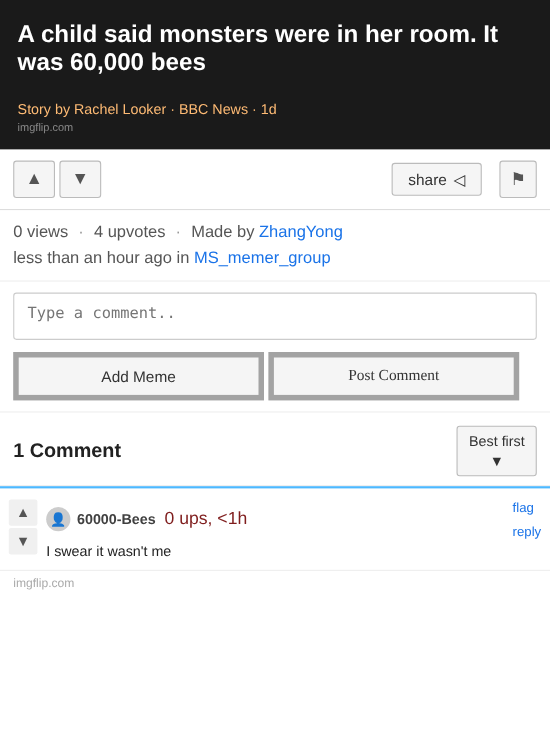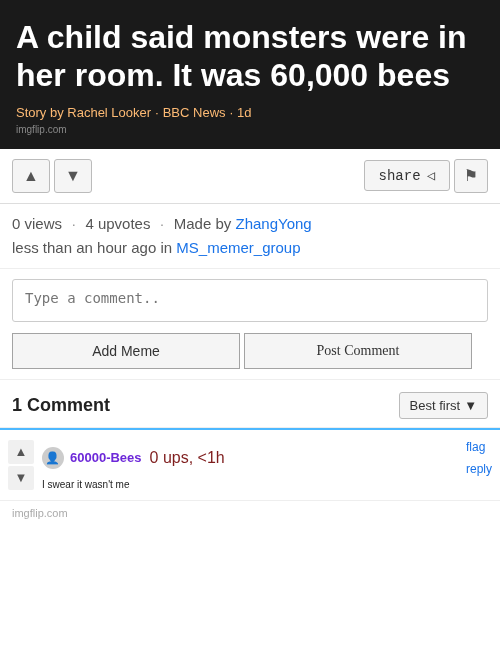--- a/index.html
+++ b/index.html
@@ -12,24 +12,24 @@
       color: #333;
     }
 
     
     .hero {
       background: #1a1a1a;
       color: #fff;
       padding: 18px 16px 14px 16px;
     }
     .hero-title {
-      font-size: 32px;
+      font-size: 22px;
       font-weight: bold;
       line-height: 1.2;
-      margin-bottom: 10px;
+      margin-bottom: 21px;
     }
     .hero-byline {
       font-size: 13px;
       color: #fdba74;
     }
     .hero-source {
       font-size: 10px;
       color: #888;
       margin-top: 4px;
     }
@@ -64,22 +64,21 @@
       display: flex;
       align-items: flex-end;
       gap: 6px;
       padding: 6px 14px;
       border: 1px solid #bbb;
       background: #f5f5f5;
       border-radius: 3px;
       cursor: pointer;
       font-size: 14px;
       color: #333;
-      margin-right: 4px;
-      font-family: Liberation Mono, monospace;
+      margin-right: 16px;
     }
     .flag-btn {
       width: 34px;
       height: 34px;
       border: 1px solid #bbb;
       background: #f5f5f5;
       border-radius: 3px;
       cursor: pointer;
       font-size: 16px;
       display: flex;
@@ -123,21 +122,21 @@
       height: 43px;
     }
     .comment-actions {
       display: flex;
       gap: 0;
       padding: 8px 0 10px 0;
     }
     .comment-action-btn {
       flex: 1;
       padding: 9px 0;
-      border: 1px solid #a3a3a3;
+      border: 5px solid #a3a3a3;
       background: #f5f5f5;
       font-size: 14px;
       color: #333;
       cursor: pointer;
       margin-right: 4px;
     }
     .comment-action-btn:last-child {
       margin-right: 16px;
       font-family: Liberation Serif, serif;
     }
@@ -159,20 +158,21 @@
       display: flex;
       align-items: center;
       gap: 4px;
       padding: 5px 10px;
       border: 1px solid #bbb;
       background: #f5f5f5;
       border-radius: 3px;
       cursor: pointer;
       font-size: 13px;
       color: #333;
+      flex-direction: column;
     }
 
     
     .comment-row {
       display: flex;
       align-items: flex-start;
       padding: 10px 8px;
       border-bottom: 1px solid #eee;
       border-top: 2px solid #4db8ff;
     }
@@ -212,21 +212,21 @@
       background: #ccc;
       margin-right: 6px;
       display: flex;
       align-items: center;
       justify-content: center;
       font-size: 12px;
       color: #888;
     }
     .comment-author {
       font-weight: bold;
-      color: #6d28d9;
+      color: #404040;
       font-size: 13px;
     }
     .comment-meta {
       font-size: 16px;
       color: #7f1d1d;
       margin-left: 8px;
     }
     .comment-links {
       margin-left: auto;
       font-size: 12px;
@@ -234,21 +234,21 @@
       display: flex;
       gap: 8px;
       flex-direction: column;
     }
     .comment-links a {
       color: #1a73e8;
       text-decoration: none;
       cursor: pointer;
     }
     .comment-text {
-      font-size: 10px;
+      font-size: 13px;
       color: #222;
       margin-top: 2px;
       padding-left: 0;
     }
 
     
     .footer {
       padding: 6px 12px;
       font-size: 11px;
       color: #aaa;

